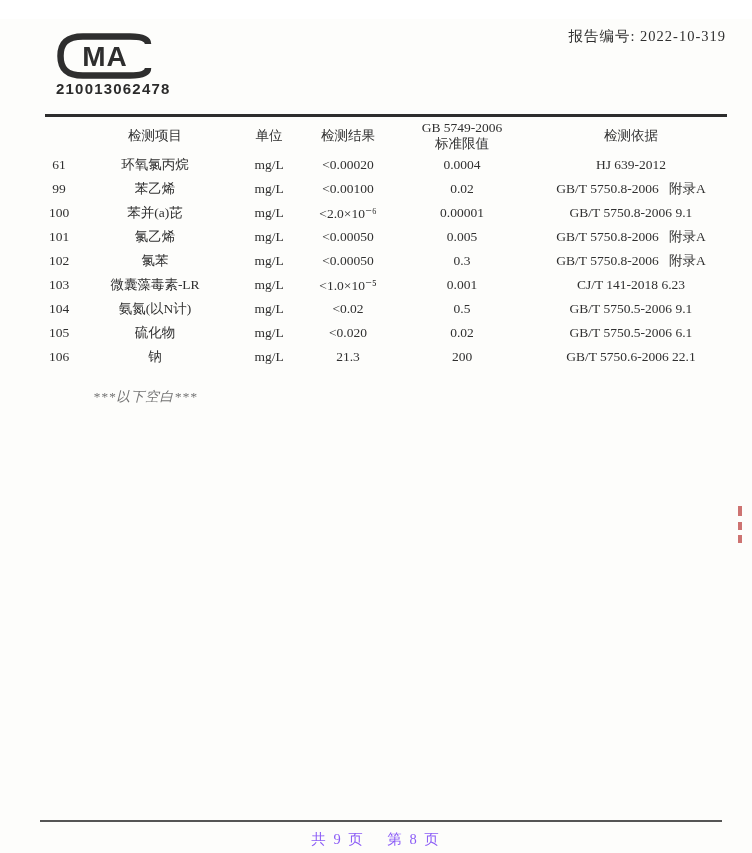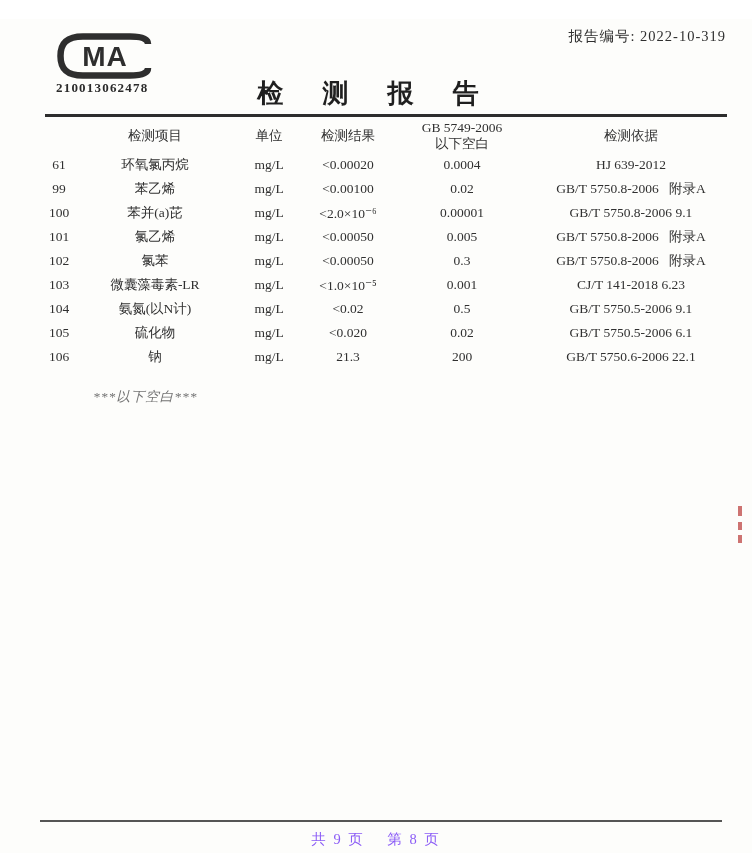--- a/index.html
+++ b/index.html
@@ -15,22 +15,22 @@
   
   .report-no{
     position:absolute;top:8px;right:26px;
     font-size:14.5px;letter-spacing:1px;white-space:pre;
   }
   
   .cma{position:absolute;left:56px;top:14px;width:110px;}
   .cma svg{display:block;}
   .cma-no{
     margin-top:1px;
-    font-family:Liberation Serif, serif;
-    font-weight:700;font-size:13px;letter-spacing:1.2px;
+    font-family:Liberation Sans, sans-serif;
+    font-weight:700;font-size:15px;letter-spacing:1.2px;
     color:#2b2b2b;
   }
   
   .title{
     position:absolute;top:57px;left:0;right:0;margin:0;
     text-align:center;
     font-family:"Liberation Sans","DejaVu Sans",sans-serif;
     font-weight:700;font-size:26px;letter-spacing:16px;
     color:#1f1f1f;white-space:pre;
   }
@@ -88,42 +88,41 @@
   <div class="report-no">报告编号: 2022-10-319</div>
 
   <div class="cma">
     <svg width="100" height="46" viewBox="0 0 100 46">
       <path d="M 92 11 C 92 5, 83 3.5, 74 3.5 L 27 3.5 C 10 3.5, 4.5 11, 4.5 23 C 4.5 35, 10 42.5, 27 42.5 L 74 42.5 C 83 42.5, 92 41, 92 35" fill="none" stroke="#2e2e2e" stroke-width="6.5"></path>
       <text x="49" y="33" text-anchor="middle" font-family="Liberation Sans, DejaVu Sans, sans-serif" font-size="28" font-weight="bold" letter-spacing="1" fill="#2e2e2e">MA</text>
     </svg>
     <div class="cma-no">210013062478</div>
   </div>
 
-  <h1 class="title">检 测 报 告</h1>
 
   <div class="rule-top"></div>
 
   <table class="results">
     <colgroup>
       <col style="width:34px">
         <col style="width:158px">
         <col style="width:70px">
       <col style="width:88px">
         <col style="width:140px">
         <col style="width:198px">
     </colgroup>
     <thead>
       <tr>
         <th></th>
         <th class="col-item">检测项目</th>
         <th>单位</th>
         <th>检测结果</th>
         <th>
           <div>GB 5749-2006</div>
-          <div>以下空白</div>
+          <div>标准限值</div>
         </th>
         <th class="col-basis">检测依据</th>
       </tr>
     </thead>
     <tbody id="table-body">
         <tr>
           <td>61</td>
           <td class="col-item">环氧氯丙烷</td>
           <td>mg/L</td>
           <td class="col-result">&lt;0.00020</td>

